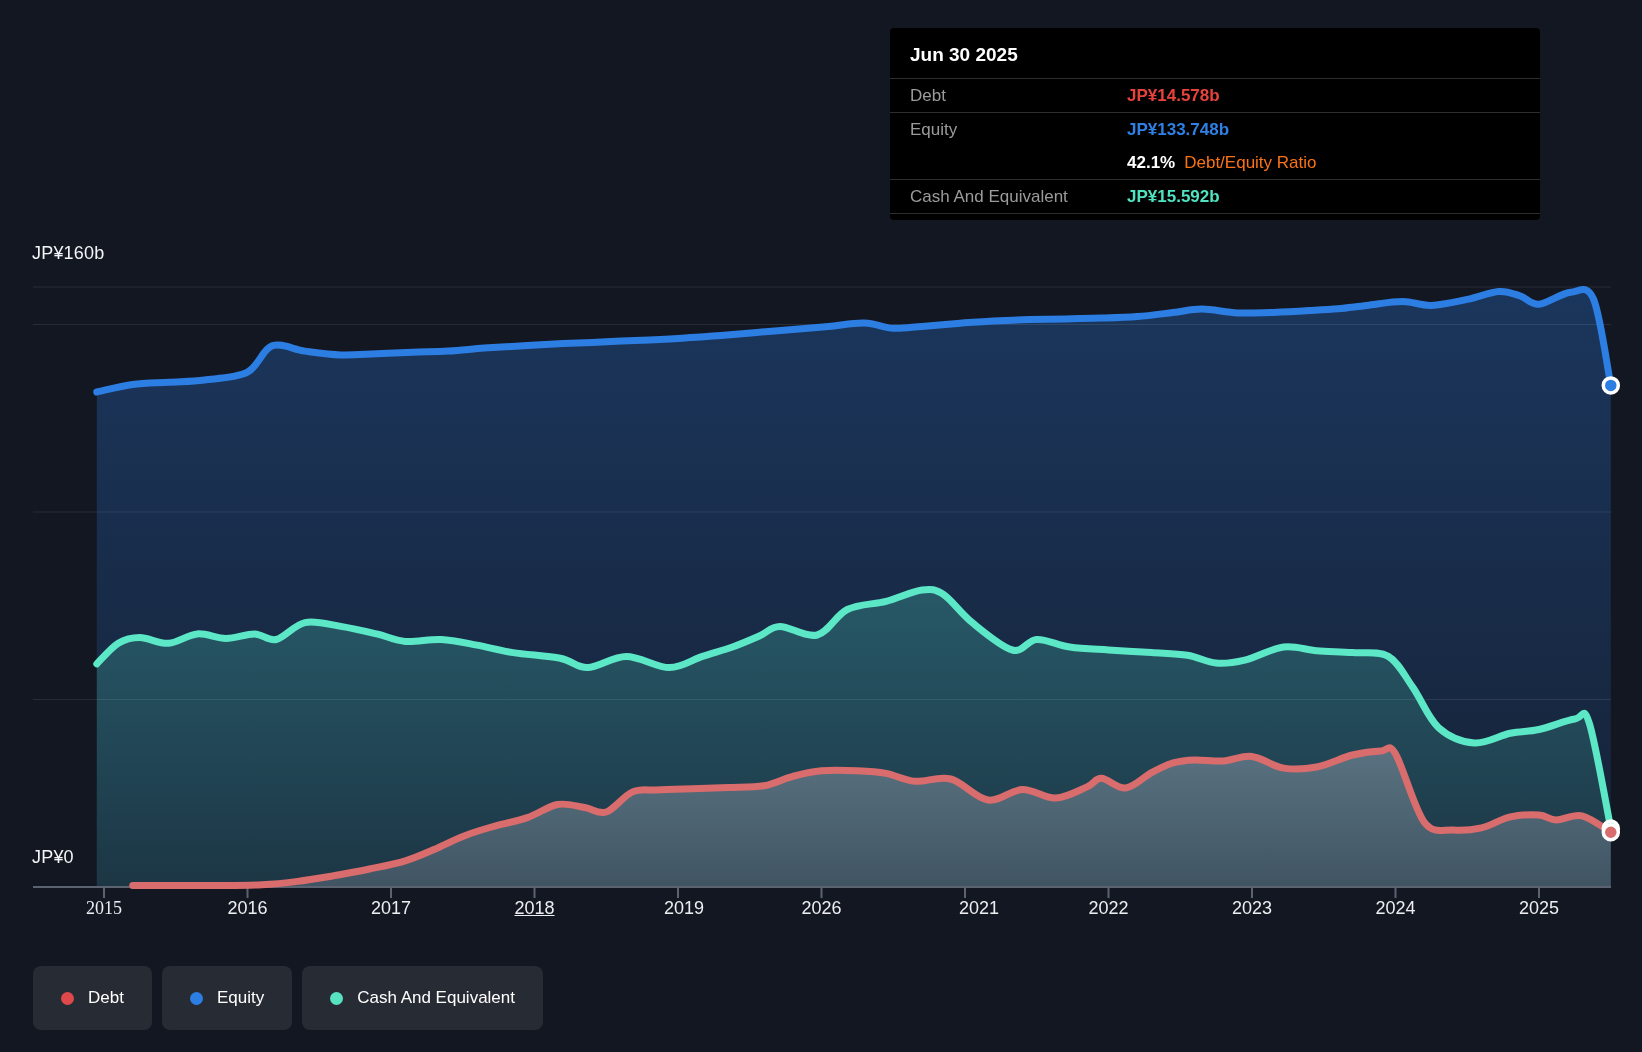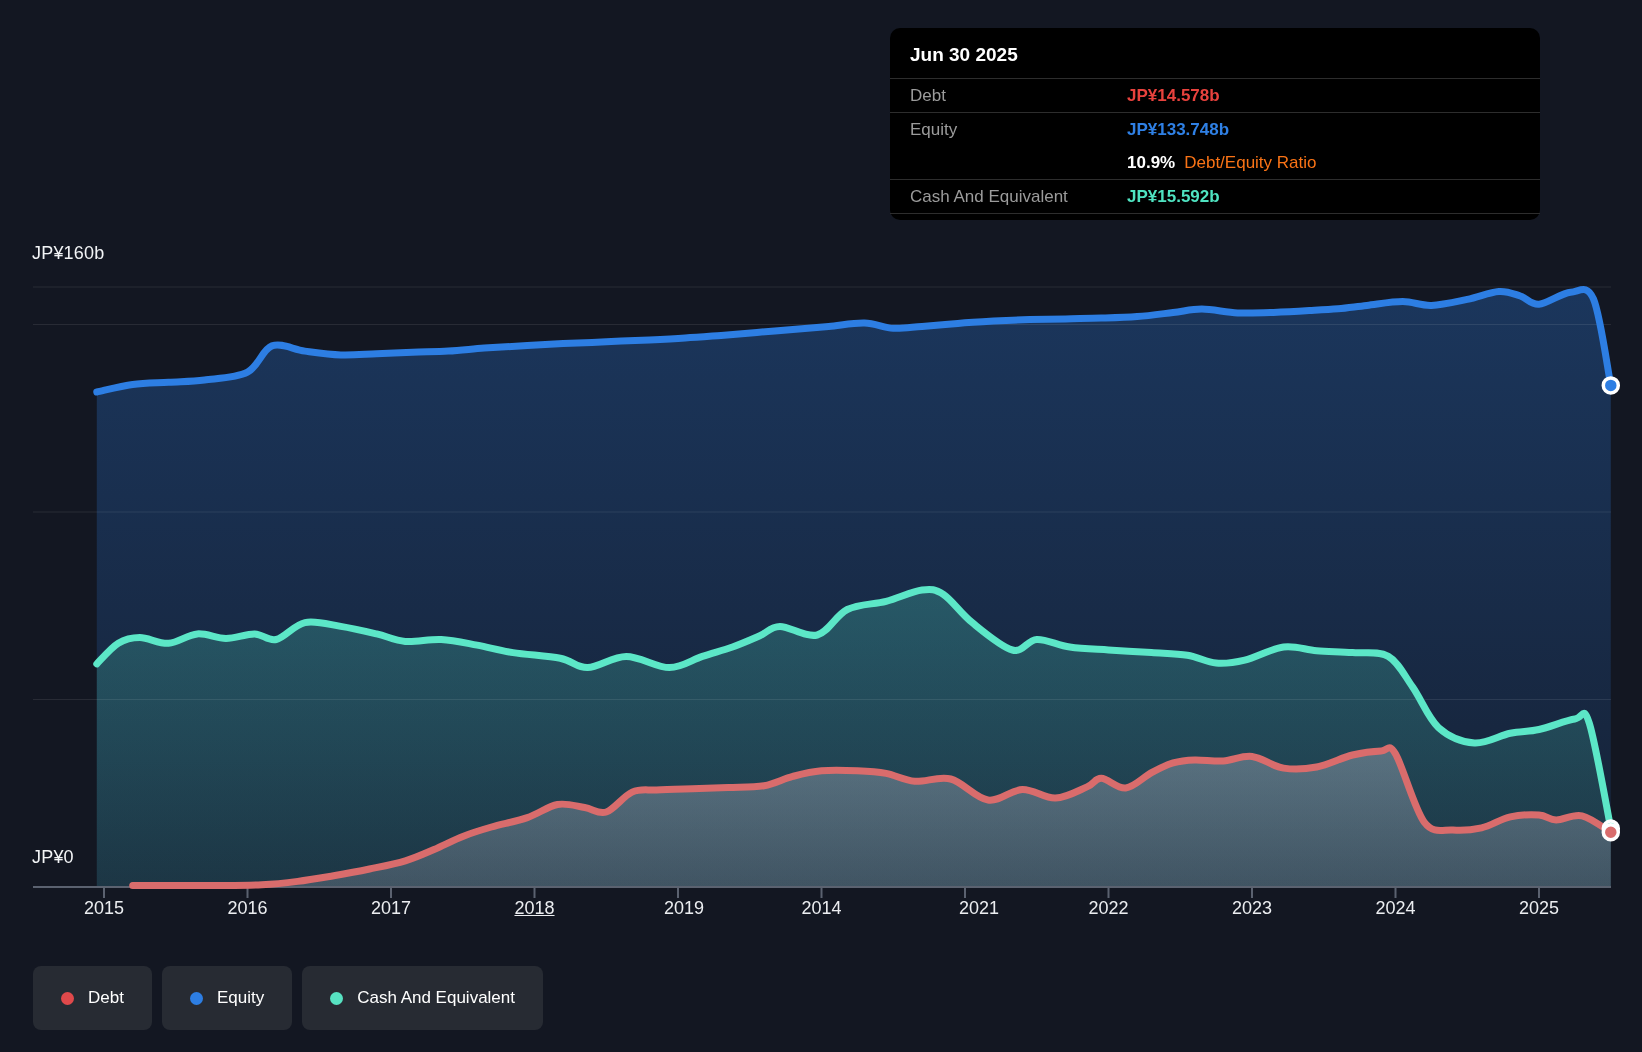--- a/index.html
+++ b/index.html
@@ -19,21 +19,21 @@
   .y-label.zero{top:847px;}
 
   .year-label{
     position:absolute;top:898px;transform:translateX(-50%);
     font-size:18px;color:#eceef1;z-index:2;
   }
 
   
   .tooltip{
     position:absolute;left:890px;top:28px;width:650px;z-index:6;
-    background:#000;border-radius:10px;box-sizing:border-box;
+    background:#000;border-radius:4px;box-sizing:border-box;
     padding-bottom:6px;
   }
   .tt-title{font-size:19px;font-weight:700;color:#fff;padding:16px 20px 12px;}
   .tt-row{
     display:flex;align-items:center;min-height:33px;padding:0 20px;
     border-top:1px solid #2d2d2d;font-size:17px;
   }
   .tt-row.no-sep{border-top:none;}
   .tt-row.last{border-bottom:1px solid #2d2d2d;}
   .tt-label{width:217px;color:#9b9b9b;flex:none;}
@@ -94,47 +94,47 @@
     <path d="M96.8,663.9C100.4,660.4 111.2,647.6 118.3,643.3C125.5,638.9 131.5,637.6 139.9,637.6C148.2,637.6 159.0,643.9 168.6,643.3C178.1,642.6 187.7,634.7 197.3,633.9C206.8,633.1 216.4,638.4 226.0,638.4C235.5,638.4 246.3,633.7 254.7,633.9C263.0,634.1 267.8,641.4 276.2,639.5C284.6,637.6 294.1,624.8 304.9,622.6C315.7,620.4 328.8,624.5 340.8,626.4C352.7,628.3 365.9,631.4 376.7,633.9C387.4,636.4 394.6,640.4 405.3,641.4C416.1,642.3 429.3,638.9 441.2,639.5C453.2,640.1 465.1,642.9 477.1,645.1C489.1,647.3 499.1,650.4 513.0,652.6C526.8,654.8 547.9,655.8 560.3,658.3C572.8,660.8 576.6,667.9 587.6,667.6C598.6,667.3 612.7,656.4 626.3,656.4C640.0,656.4 656.7,667.6 669.4,667.6C682.1,667.6 691.9,659.8 702.4,656.4C712.9,652.9 723.0,650.4 732.5,647.0C742.1,643.6 751.9,639.2 759.8,635.8C767.7,632.3 770.3,626.5 779.9,626.4C789.5,626.3 806.0,637.8 817.2,635.0C828.4,632.2 835.9,615.1 847.3,609.5C858.8,603.9 873.6,604.5 886.1,601.3C898.5,598.0 912.4,591.1 922.0,590.0C931.5,588.9 935.1,589.1 943.5,594.5C951.8,599.9 960.7,613.4 972.2,622.6C983.7,631.9 1001.6,647.2 1012.4,650.0C1023.1,652.8 1027.2,640.0 1036.8,639.5C1046.3,639.0 1057.8,645.3 1069.8,647.0C1081.7,648.8 1094.9,649.1 1108.5,650.0C1122.1,650.9 1138.4,651.8 1151.5,652.6C1164.7,653.5 1176.7,653.5 1187.4,655.3C1198.2,657.0 1206.6,662.3 1216.1,663.1C1225.7,663.9 1233.6,662.8 1244.8,660.1C1256.1,657.4 1271.6,648.6 1283.6,647.0C1295.5,645.4 1305.1,649.8 1316.6,650.8C1328.1,651.7 1340.5,651.7 1352.5,652.6C1364.4,653.6 1378.3,650.6 1388.3,656.4C1398.4,662.1 1404.3,675.3 1412.7,687.1C1421.1,699.0 1428.3,718.3 1438.5,727.6C1448.8,736.9 1462.5,742.1 1474.4,743.0C1486.4,743.9 1499.5,735.5 1510.3,733.3C1521.1,731.0 1528.2,731.9 1539.0,729.5C1549.8,727.1 1566.5,720.1 1574.9,719.0C1583.2,717.9 1583.2,704.5 1589.2,722.8C1595.2,741.0 1607.2,810.9 1610.8,828.5" fill="none" stroke="#5ce7c7" stroke-width="7" stroke-linecap="round" stroke-linejoin="round"></path>
     <path d="M132.7,885.5C139.9,885.5 161.4,885.5 175.8,885.5C190.1,885.5 204.4,885.6 218.8,885.5C233.1,885.4 248.7,885.4 261.8,884.8C275.0,884.1 285.8,882.9 297.7,881.4C309.7,879.9 321.6,877.8 333.6,875.8C345.6,873.7 357.5,871.5 369.5,869.0C381.4,866.5 394.6,864.0 405.3,860.8C416.1,857.5 424.5,853.6 434.0,849.5C443.6,845.4 453.2,840.1 462.8,836.4C472.3,832.6 480.7,830.1 491.5,827.0C502.2,823.9 516.3,821.4 527.3,817.6C538.3,813.9 547.9,806.2 557.5,804.5C567.0,802.8 576.6,806.3 584.7,807.5C592.9,808.8 598.4,814.6 606.3,812.0C614.1,809.4 623.7,795.8 632.1,792.1C640.5,788.4 646.4,790.4 656.5,789.9C666.5,789.3 680.4,789.1 692.3,788.8C704.3,788.4 716.3,788.1 728.2,787.6C740.2,787.1 753.3,787.6 764.1,785.8C774.9,783.9 783.2,778.9 792.8,776.4C802.4,773.9 810.7,771.7 821.5,770.8C832.3,769.8 846.6,770.3 857.4,770.8C868.1,771.2 876.5,771.6 886.1,773.4C895.6,775.1 904.0,780.3 914.8,781.3C925.5,782.2 938.5,775.9 950.7,779.0C962.8,782.1 976.0,798.3 988.0,800.0C999.9,801.8 1011.2,789.8 1022.4,789.5C1033.6,789.2 1044.6,798.6 1055.4,798.1C1066.2,797.7 1079.3,790.2 1087.0,786.9C1094.6,783.6 1094.9,778.1 1101.3,778.3C1107.8,778.4 1117.3,788.9 1125.7,788.0C1134.1,787.1 1143.7,776.8 1151.5,772.6C1159.4,768.4 1165.9,765.0 1173.1,762.9C1180.3,760.8 1186.2,760.2 1194.6,759.9C1203.0,759.6 1213.7,761.6 1223.3,761.0C1232.9,760.4 1242.0,755.3 1252.0,756.5C1262.0,757.7 1272.8,766.4 1283.6,768.1C1294.3,769.9 1305.1,769.2 1316.6,767.0C1328.1,764.8 1341.7,757.7 1352.5,755.0C1363.2,752.3 1374.0,751.1 1381.2,750.9C1388.3,750.7 1388.3,742.0 1395.5,753.9C1402.7,765.8 1414.6,809.4 1424.2,822.1C1433.8,834.8 1443.3,829.1 1452.9,830.0C1462.5,830.9 1472.0,829.9 1481.6,827.8C1491.2,825.6 1500.7,819.0 1510.3,816.9C1519.9,814.8 1531.3,814.5 1539.0,815.0C1546.7,815.5 1549.0,819.8 1556.2,819.9C1563.4,820.0 1573.0,813.7 1582.0,815.8C1591.1,817.8 1606.0,829.6 1610.8,832.3" fill="none" stroke="#d96c6c" stroke-width="7" stroke-linecap="round" stroke-linejoin="round"></path>
     <circle cx="1610.8" cy="385.4" r="7.5" fill="#2d7ee3" stroke="#fff" stroke-width="3.5"></circle>
     <circle cx="1610.8" cy="828.5" r="7.5" fill="#5ce7c7" stroke="#fff" stroke-width="3.5"></circle>
     <circle cx="1610.8" cy="832.3" r="7.5" fill="#d96c6c" stroke="#fff" stroke-width="3.5"></circle>
   </svg>
 
 <div class="y-label top">JP¥160b</div>
 <div class="y-label zero">JP¥0</div>
 <div id="x-axis-labels">
-    <div class="year-label" style="left: 104px;">2015</div>
+    <div class="year-label" style="left: 104px; font-family: Liberation Serif, serif;">2015</div>
     <div class="year-label" style="left: 247.5px;">2016</div>
     <div class="year-label" style="left: 391px;">2017</div>
     <div class="year-label" style="left: 534.5px; text-decoration: underline;">2018</div>
     <div class="year-label" style="left: 684px;">2019</div>
-    <div class="year-label" style="left: 821.5px;">2014</div>
+    <div class="year-label" style="left: 821.5px;">2026</div>
     <div class="year-label" style="left: 979px;">2021</div>
     <div class="year-label" style="left: 1108.5px;">2022</div>
     <div class="year-label" style="left: 1252px;">2023</div>
     <div class="year-label" style="left: 1395.5px;">2024</div>
     <div class="year-label" style="left: 1539px;">2025</div>
   </div>
 
 <div class="tooltip">
   <div class="tt-title">Jun 30 2025</div>
   <div class="tt-row">
     <div class="tt-label">Debt</div>
     <div class="tt-value v-debt">JP¥14.578b</div>
   </div>
   <div class="tt-row">
     <div class="tt-label">Equity</div>
     <div class="tt-value v-equity">JP¥133.748b</div>
   </div>
   <div class="tt-row no-sep">
     <div class="tt-label"></div>
     <div>
-      <span class="ratio-num">10.9%</span><span class="ratio-label">Debt/Equity Ratio</span>
+      <span class="ratio-num">42.1%</span><span class="ratio-label">Debt/Equity Ratio</span>
     </div>
   </div>
   <div class="tt-row last">
     <div class="tt-label">Cash And Equivalent</div>
     <div class="tt-value v-cash">JP¥15.592b</div>
   </div>
 </div>
 
 <div class="legend">
   <div class="pill">

